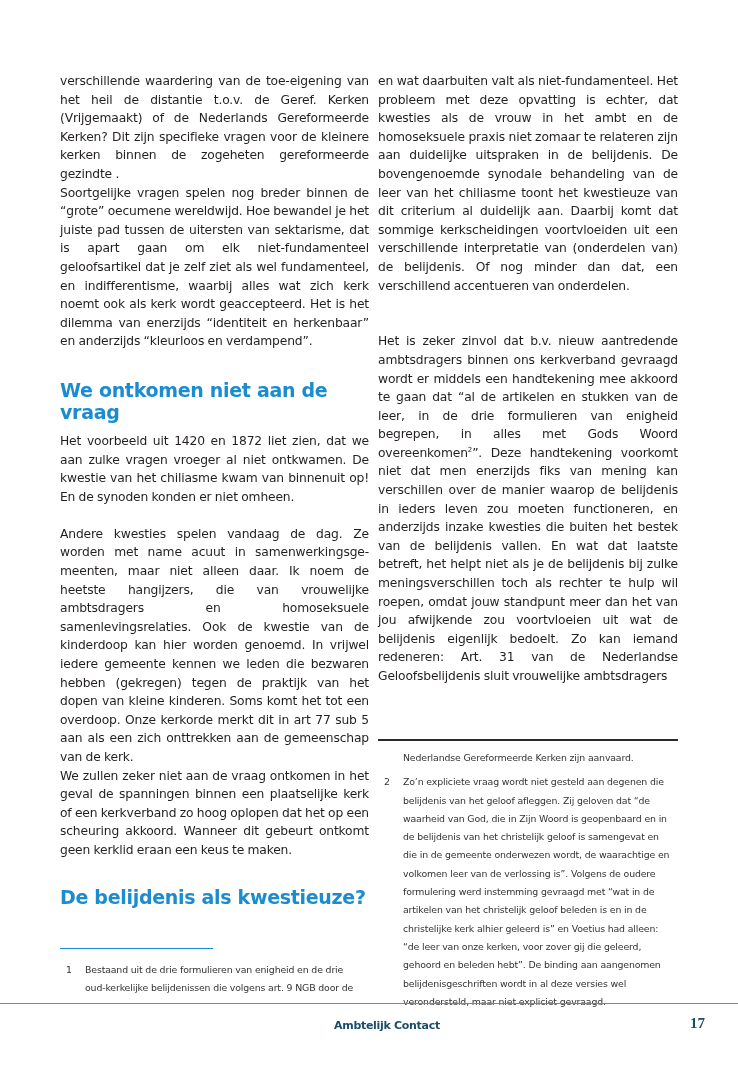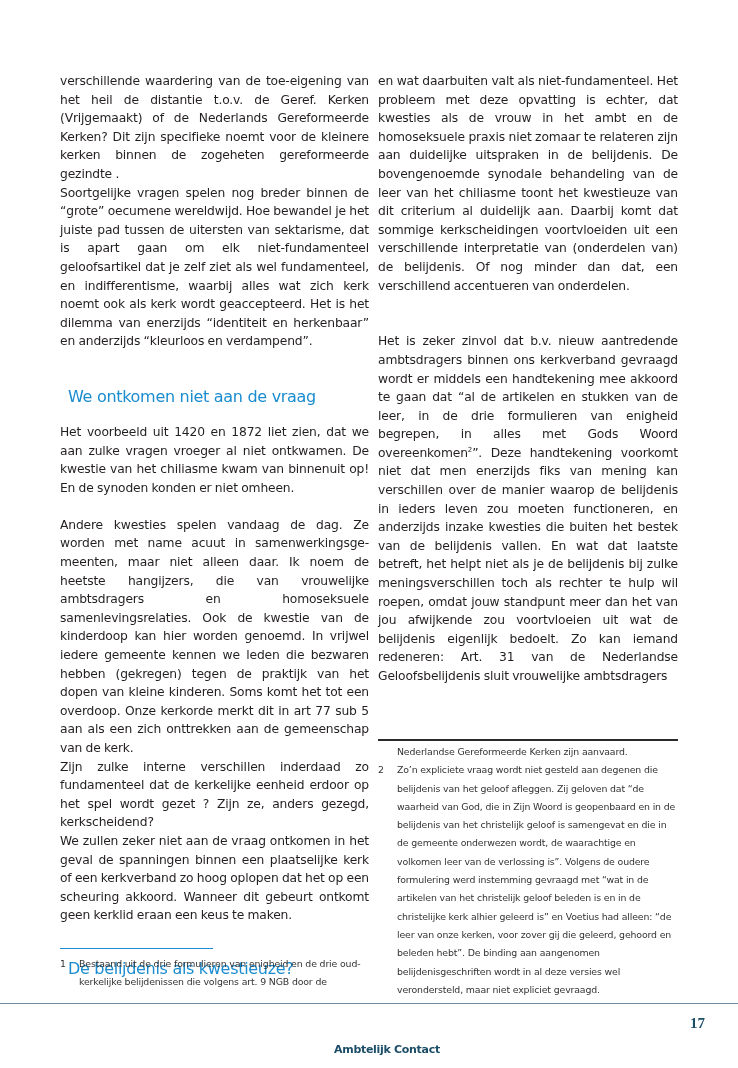--- a/index.html
+++ b/index.html
@@ -9,54 +9,53 @@
   }
   .col { position: absolute; top: 72px; }
   .col-left { left: 60px; width: 309px; }
   .col-right { left: 378px; width: 300px; }
   .p {
     margin: 0; font-size: 12.3px; line-height: 18.6px; text-align: justify;
     letter-spacing: -0.15px; word-spacing: -0.4px;
   }
   .gap { height: 18.6px; }
   .h {
-    margin: 8px; color: #1a8ccf; font-weight: normal; font-size: 16px;
+    margin: 0; color: #1a8ccf; font-weight: bold; font-size: 19px;
     letter-spacing: -0.3px; font-family: "DejaVu Sans", sans-serif;
   }
   sup { font-size: 7px; line-height: 0; vertical-align: 5px; }
   .fn-rule-left { position: absolute; left: 60px; top: 948px; width: 153px; height: 0; border-top: 1.2px solid #1a8ccf; }
   .fn-rule-right { position: absolute; left: 378px; top: 739px; width: 300px; height: 0; border-top: 2px solid #2a2a2a; }
-  .fn { font-size: 9.4px; line-height: 18.3px; color: #333; letter-spacing: -0.15px; margin: 0; }
+  .fn { font-size: 9.4px; line-height: 18.3px; color: #333; letter-spacing: -0.15px; margin: 6px; }
   .fn-row { display: flex; }
   .fn-num { width: 19px; flex: none; }
   .fn-text { flex: 1; }
   .fn-left { position: absolute; left: 60px; top: 955px; width: 305px; }
   .fn-right { position: absolute; left: 378px; top: 743px; width: 300px; }
   .footer-rule { position: absolute; left: 0; top: 1003px; width: 738px; height: 0; border-top: 1.5px solid #6e8aa0; }
   .footer-title {
     position: absolute; left: 334px; top: 1019px; font-size: 11px; font-weight: bold;
-    color: #1b4d66; letter-spacing: -0.3px; margin-top: 24px;
+    color: #1b4d66; letter-spacing: -0.3px;
   }
   .page-num {
     position: absolute; left: 690px; top: 1015px; font-size: 15px; font-weight: bold; color: #1b4d66; font-family: Liberation Serif, serif;
   }
 </style>
 </head>
 <body>
 
 <div class="col col-left">
-  <p class="p">verschillende waardering van de toe-eigening van het heil de distantie t.o.v.  de Geref. Kerken (Vrijgemaakt) of de Nederlands Gereformeerde Kerken? Dit zijn specifieke noemt voor de kleinere kerken binnen de zogeheten gereformeerde gezindte .</p>
+  <p class="p">verschillende waardering van de toe-eigening van het heil de distantie t.o.v.  de Geref. Kerken (Vrijgemaakt) of de Nederlands Gereformeerde Kerken? Dit zijn specifieke vragen voor de kleinere kerken binnen de zogeheten gereformeerde gezindte .</p>
   <p class="p">Soortgelijke vragen spelen nog breder binnen de “grote” oecumene wereldwijd. Hoe bewandel je het juiste pad tussen de uitersten van sektarisme, dat is apart gaan om elk niet-fundamenteel geloofsartikel dat je zelf ziet als wel fundamenteel, en indifferentisme, waarbij alles wat zich kerk noemt ook als kerk wordt geaccepteerd. Het is het dilemma van enerzijds “identiteit en herkenbaar” en anderzijds “kleurloos en verdampend”.</p>
   <div class="gap" style="height:28px"></div>
   <h2 class="h">We ontkomen niet aan de vraag</h2>
   <div style="height:9px"></div>
   <p class="p">Het voorbeeld uit 1420 en 1872 liet zien, dat we aan zulke vragen vroeger al niet ontkwamen. De kwestie van het chiliasme kwam van binnenuit op! En de synoden konden er niet omheen.</p>
   <div class="gap"></div>
   <p class="p">Andere kwesties spelen vandaag de dag. Ze worden met name acuut in samenwerkingsge-meenten, maar niet alleen daar. Ik noem de heetste hangijzers, die van vrouwelijke ambtsdragers en homoseksuele samenlevingsrelaties. Ook de kwestie van de kinderdoop kan hier worden genoemd. In vrijwel iedere gemeente kennen we leden die bezwaren hebben (gekregen) tegen de praktijk van het dopen van kleine kinderen. Soms komt het tot een overdoop. Onze kerkorde merkt dit in art 77 sub 5 aan als een zich onttrekken aan de gemeenschap van de kerk.</p>
-  <p class="p">Zijn zulke interne verschillen inderdaad zo fundamenteel dat de kerkelijke eenheid erdoor op het spel wordt gezet ? Zijn ze, anders gezegd, kerkscheidend?</p>
   <p class="p">We zullen zeker niet aan de vraag ontkomen in het geval de spanningen binnen een plaatselijke kerk of een kerkverband zo hoog oplopen dat het op een scheuring akkoord. Wanneer dit gebeurt ontkomt geen kerklid eraan een keus te maken.</p>
   <div class="gap" style="height:26px"></div>
   <h2 class="h">De belijdenis als kwestieuze?</h2>
   <div style="height:8px"></div>
 </div>
 
 <div class="fn-rule-left"></div>
 <div class="fn-left">
   <div class="fn fn-row">
     <span class="fn-num">1</span>

